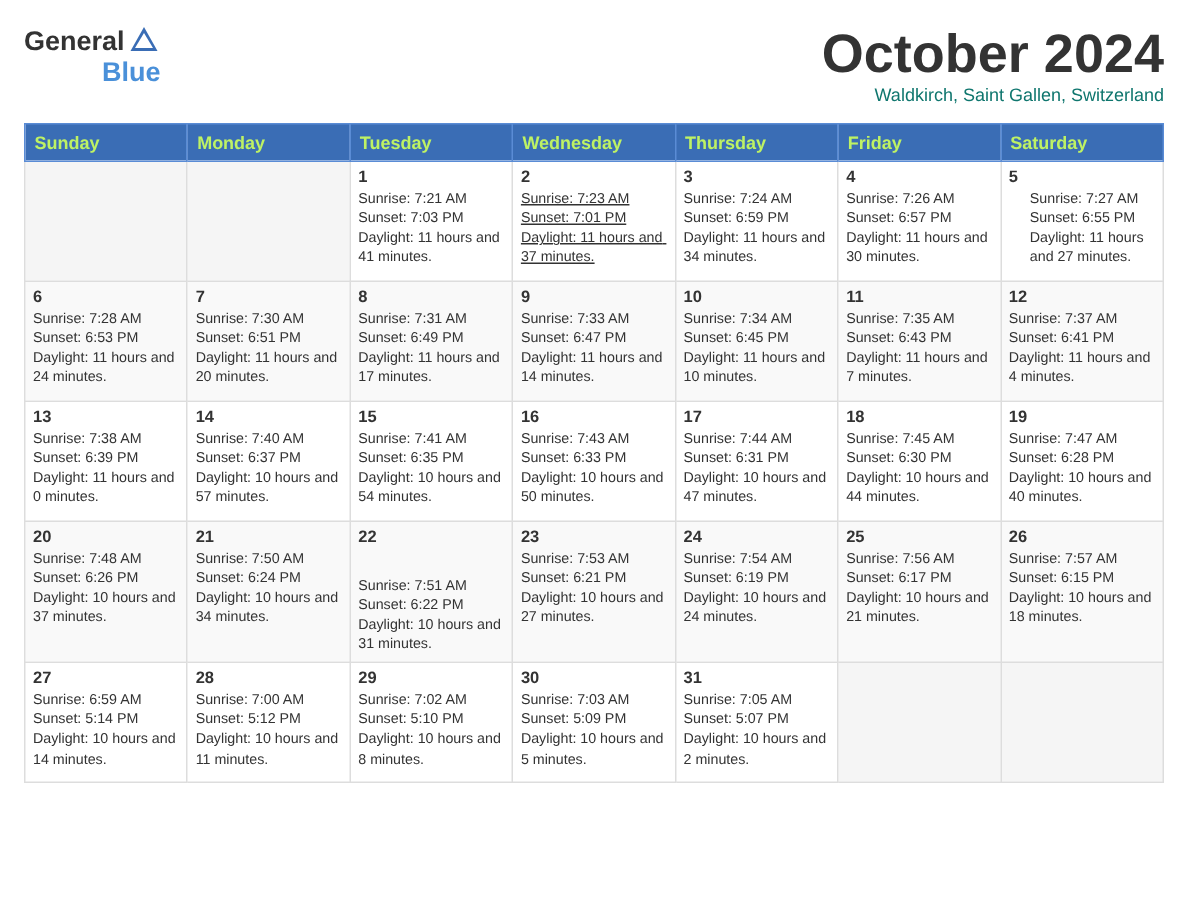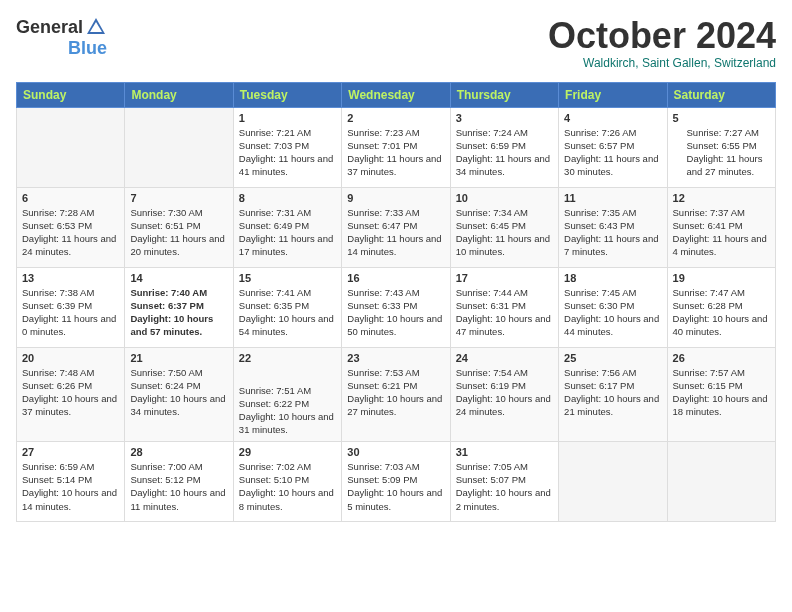--- a/index.html
+++ b/index.html
@@ -133,21 +133,21 @@
         <td class="empty-cell"></td>
         <td class="empty-cell"></td>
         <td>
           <span class="day-number">1</span>
           <div class="day-info" style="white-space: pre-wrap;">Sunrise: 7:21 AM
 Sunset: 7:03 PM
 Daylight: 11 hours and 41 minutes.</div>
         </td>
         <td>
           <span class="day-number">2</span>
-          <div class="day-info" style="white-space: pre-wrap;">Sunrise: 7:23 AM
+          <div class="day-info" style="white-space: pre-wrap; text-decoration: underline;">Sunrise: 7:23 AM
 Sunset: 7:01 PM
 Daylight: 11 hours and 37 minutes.</div>
         </td>
         <td>
           <span class="day-number">3</span>
           <div class="day-info" style="white-space: pre-wrap;">Sunrise: 7:24 AM
 Sunset: 6:59 PM
 Daylight: 11 hours and 34 minutes.</div>
         </td>
         <td>
@@ -209,21 +209,21 @@
       </tr>
       <tr>
         <td>
           <span class="day-number">13</span>
           <div class="day-info" style="white-space: pre-wrap;">Sunrise: 7:38 AM
 Sunset: 6:39 PM
 Daylight: 11 hours and 0 minutes.</div>
         </td>
         <td>
           <span class="day-number">14</span>
-          <div class="day-info" style="white-space: pre-wrap; font-weight: bold;">Sunrise: 7:40 AM
+          <div class="day-info" style="white-space: pre-wrap;">Sunrise: 7:40 AM
 Sunset: 6:37 PM
 Daylight: 10 hours and 57 minutes.</div>
         </td>
         <td>
           <span class="day-number">15</span>
           <div class="day-info" style="white-space: pre-wrap;">Sunrise: 7:41 AM
 Sunset: 6:35 PM
 Daylight: 10 hours and 54 minutes.</div>
         </td>
         <td>

